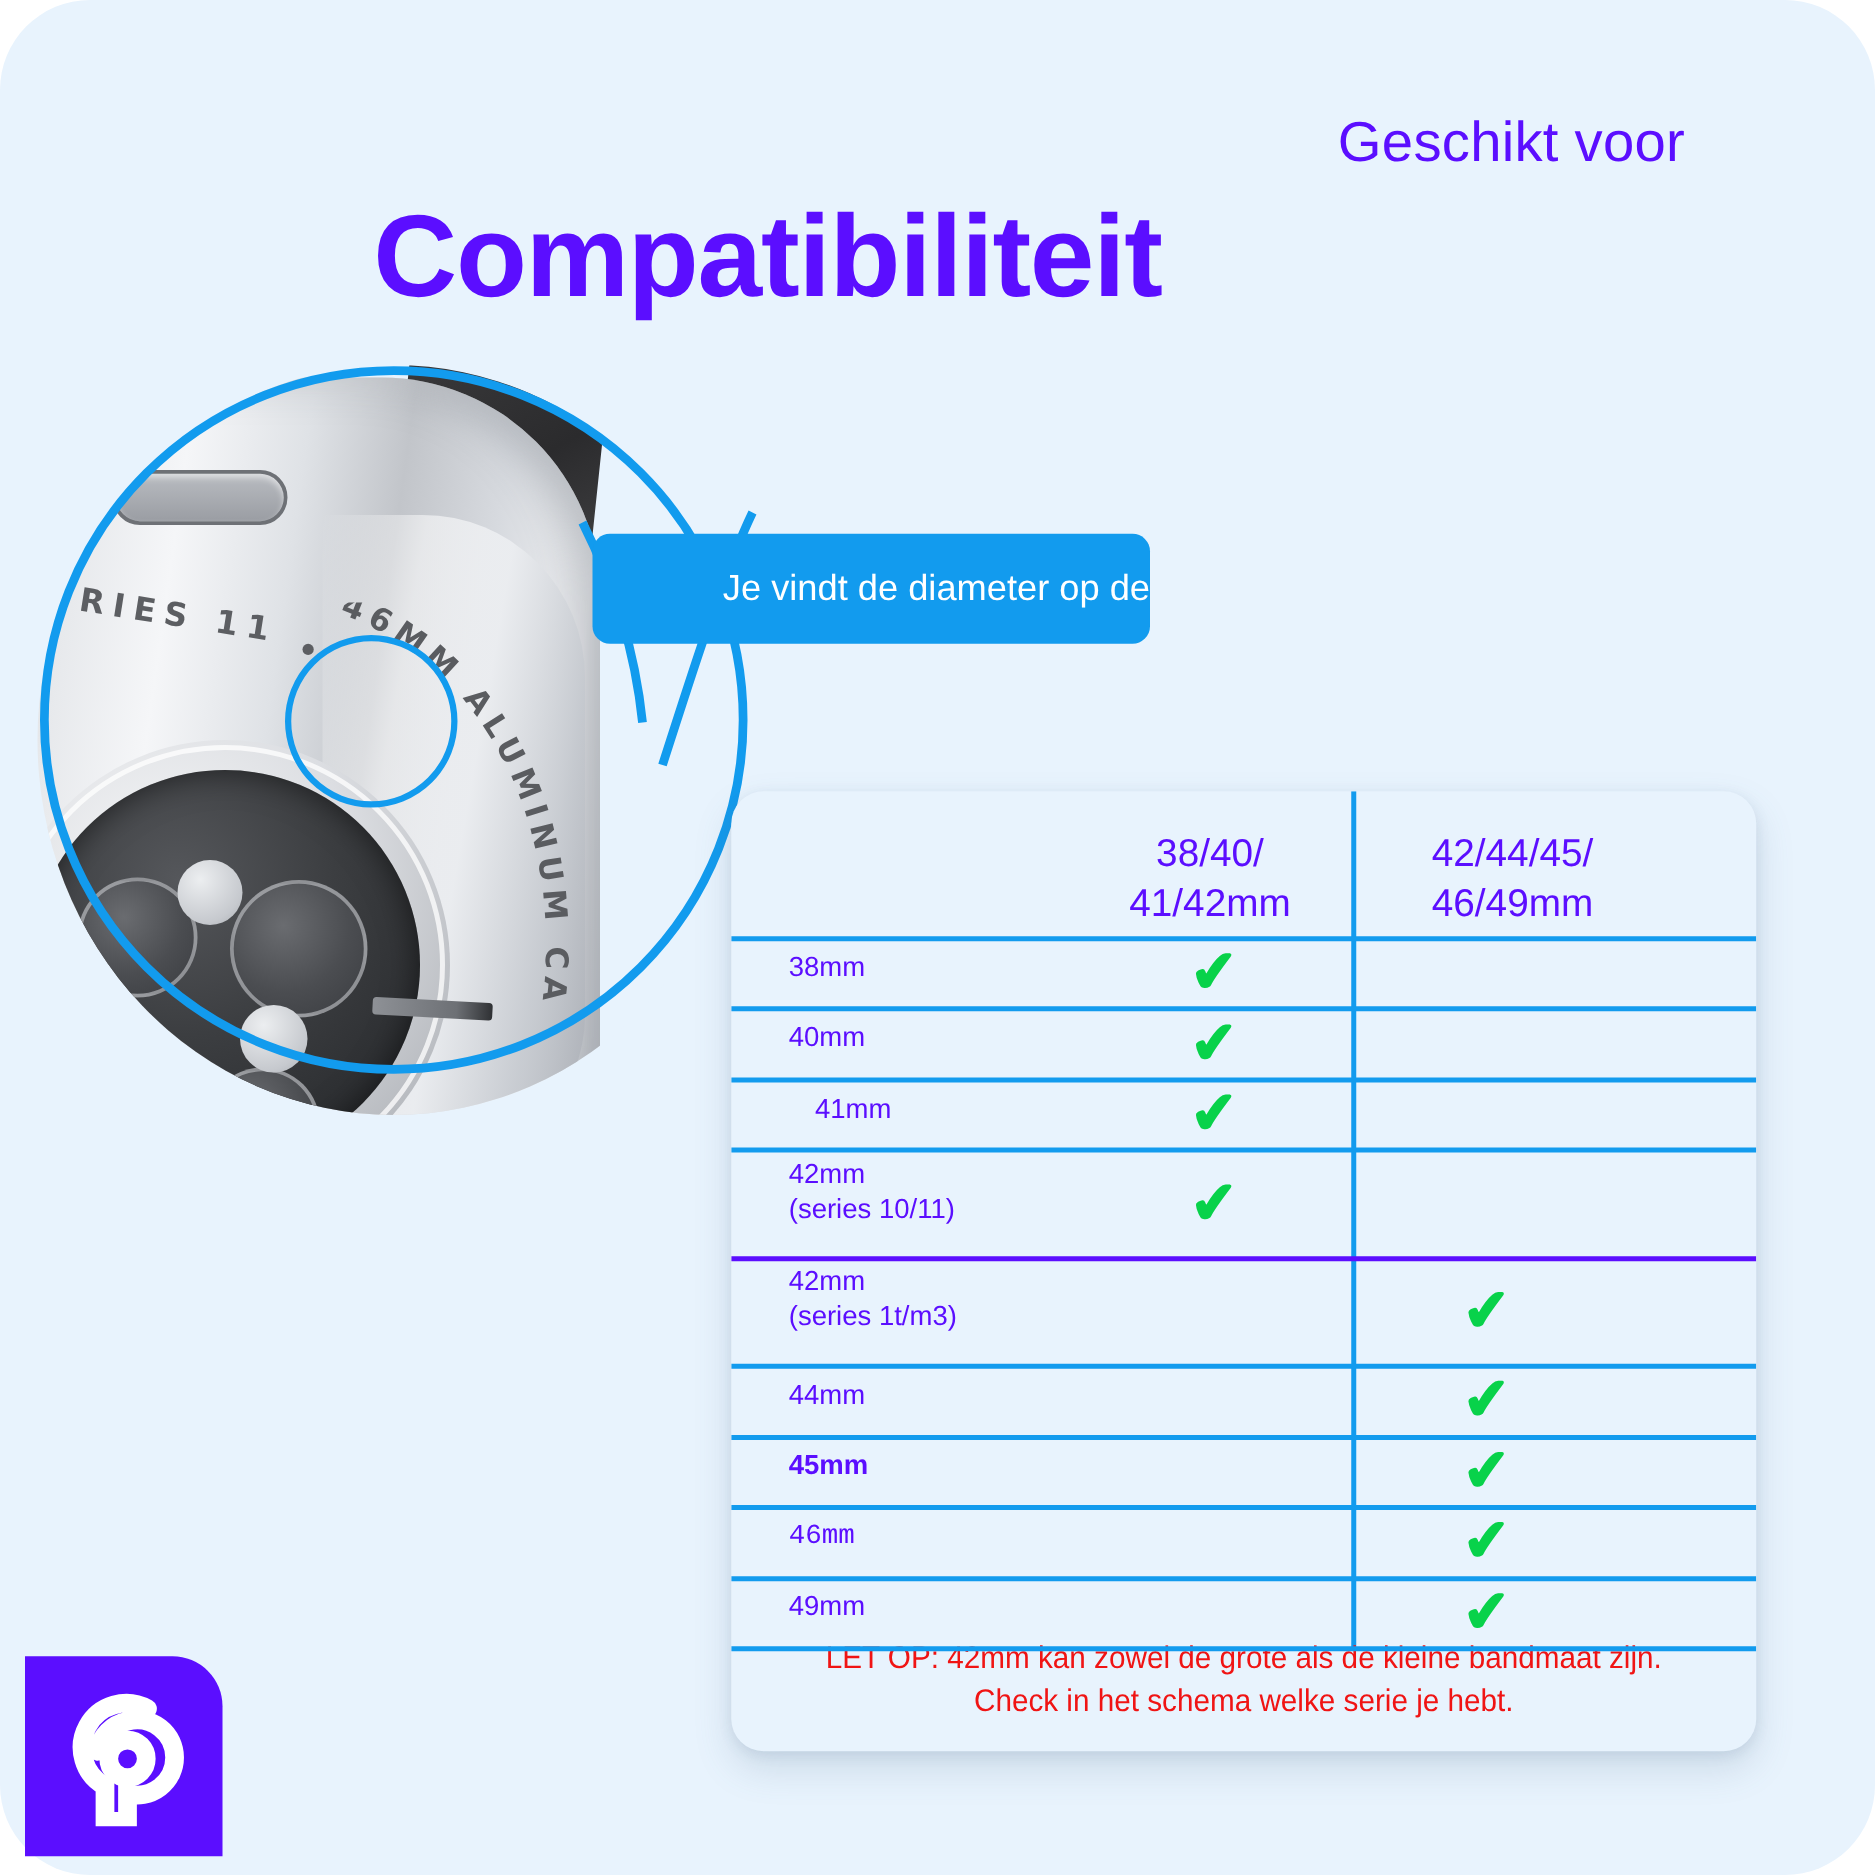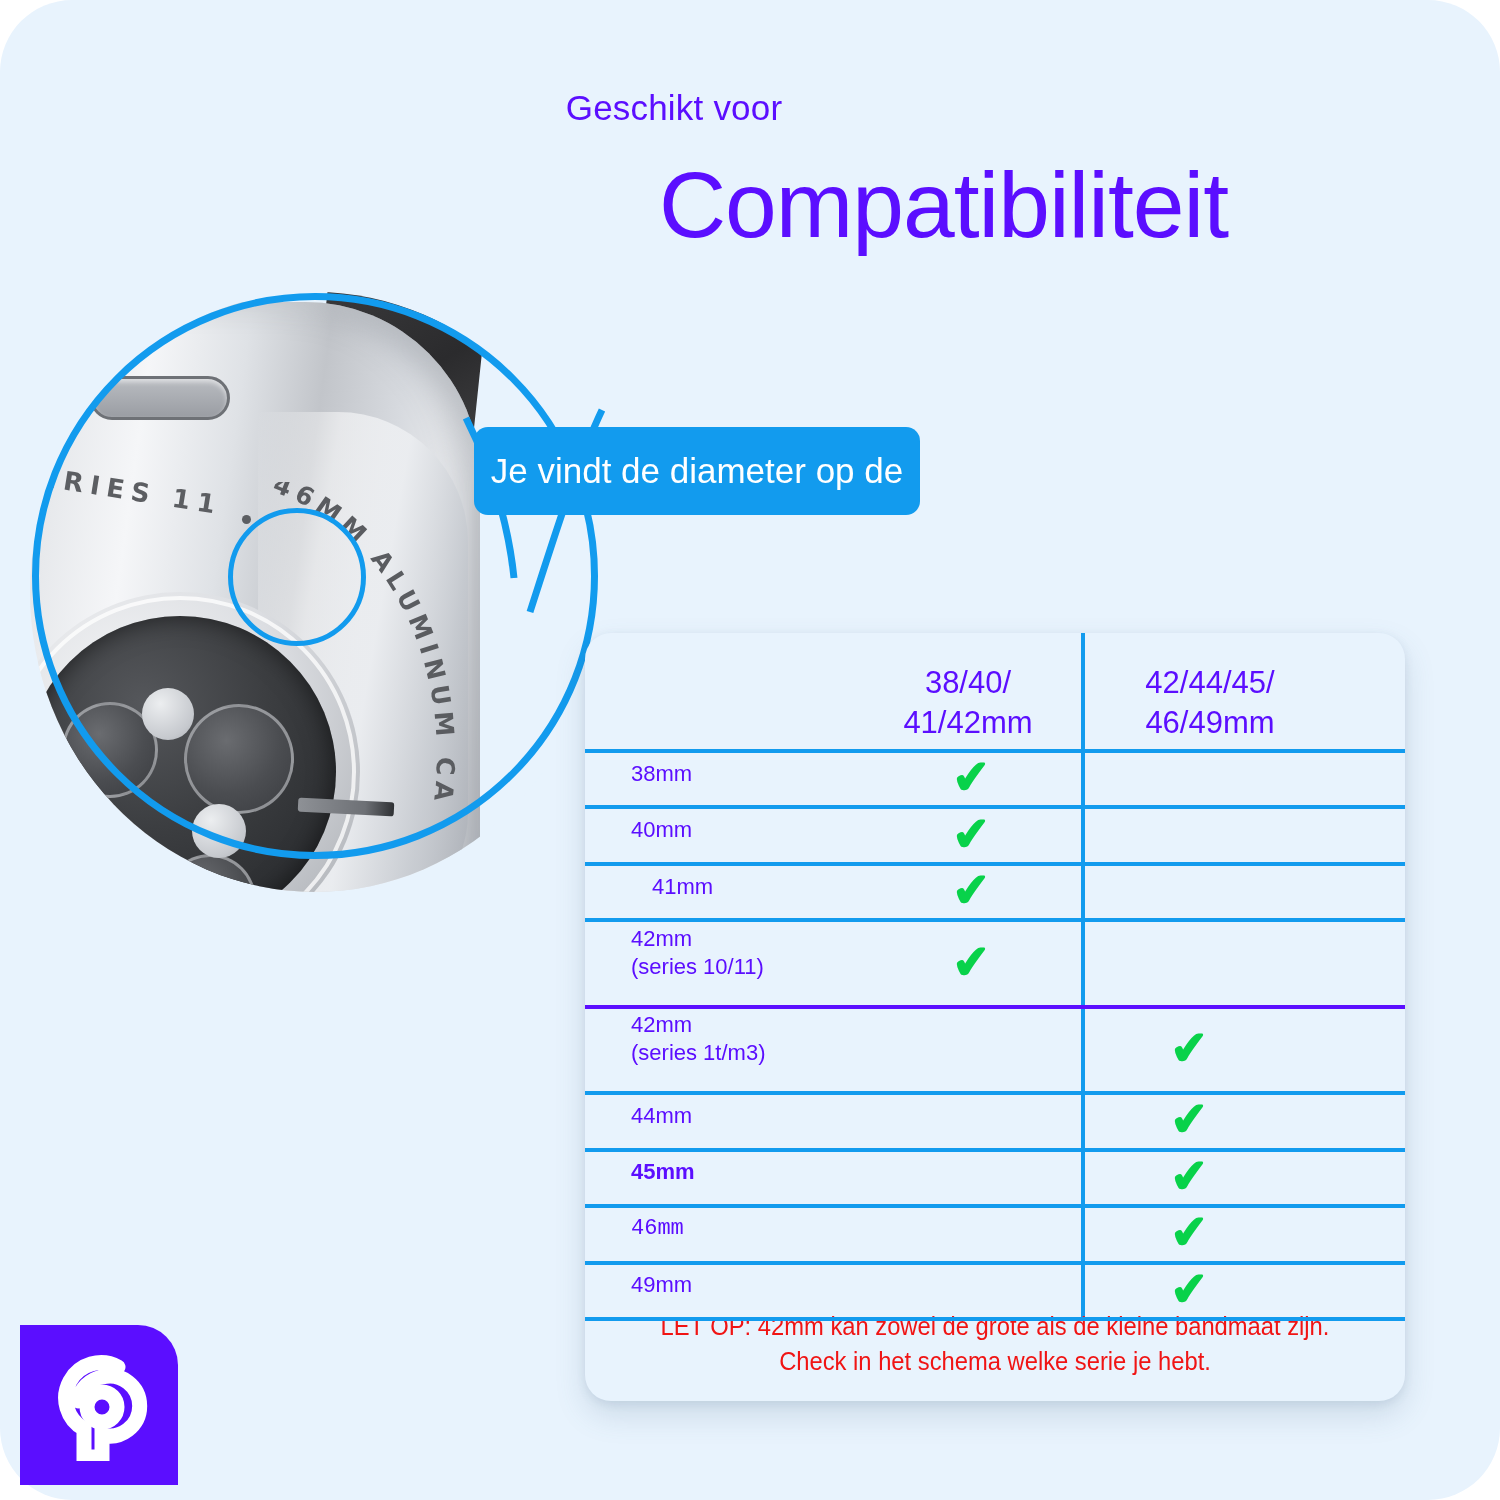--- a/index.html
+++ b/index.html
@@ -20,32 +20,32 @@
     position: absolute;
     left: 0; top: 0; width: 1500px; height: 1500px;
     background: #e8f3fd;
     border-radius: 72px;
   }
 
   
   .kicker {
     position: absolute;
     left: 0; top: 88px; width: 1348px;
-    text-align: center;
-    font-size: 35px;
+    text-align: right;
+    font-size: 45px;
     font-weight: 400;
     color: #5b0eff;
     letter-spacing: 0.2px;
   }
   .headline {
     position: absolute;
     left: 0; top: 152px; width: 1228px;
-    text-align: right;
+    text-align: center;
     font-size: 93px;
-    font-weight: 400;
+    font-weight: 700;
     color: #5b0eff;
     letter-spacing: -1px;
   }
 
   
   .photo-wrap {
     position: absolute;
     left: 30px; top: 292px;
     width: 570px; height: 600px;
     overflow: hidden;
@@ -216,24 +216,24 @@
 
   
   .tooltip {
     position: absolute;
     left: 474px; top: 427px;
     width: 446px; height: 88px;
     background: #129bee;
     border-radius: 14px;
     display: flex;
     flex-direction: column;
-    align-items: center;
+    align-items: flex-end;
     justify-content: center;
     color: #ffffff;
-    font-size: 35px;
+    font-size: 29px;
     line-height: 1.26;
     text-align: center;
     z-index: 6;
   }
 
   
   .table-card {
     position: absolute;
     left: 585px; top: 633px;
     width: 820px; height: 768px;

